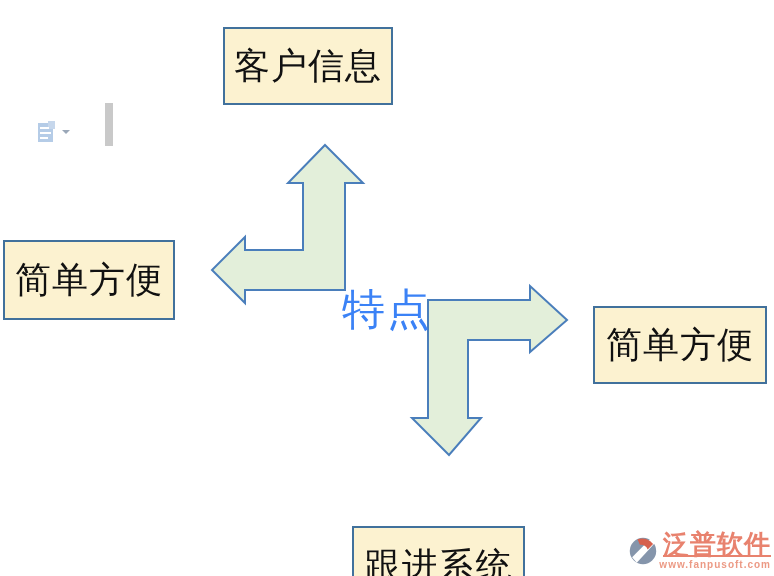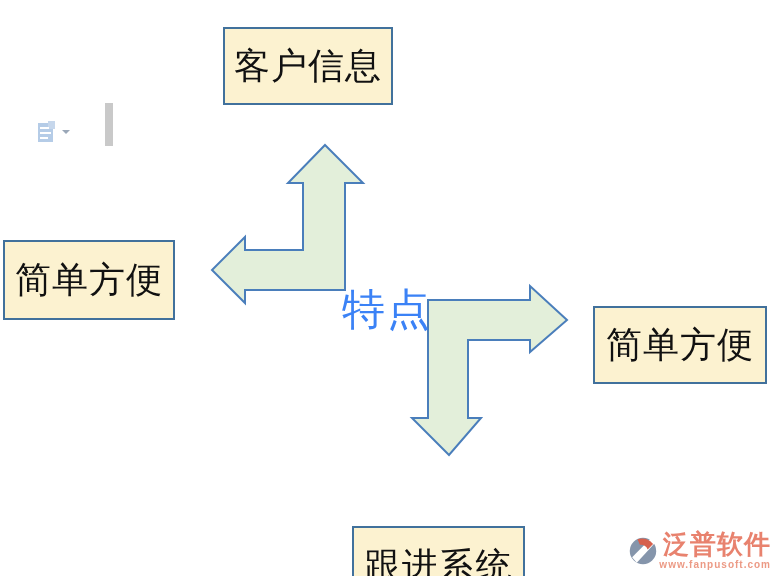--- a/index.html
+++ b/index.html
@@ -70,20 +70,21 @@
   }
   #watermark .mark { width: 28px; height: 36px; margin-right: 2px; margin-top: 2px; }
   #watermark .wm-text { display: flex; flex-direction: column; align-items: flex-end; }
   #watermark .brand {
     font-size: 26px;
     font-weight: bold;
     color: #E8826E;
     line-height: 27px;
     letter-spacing: 1px;
     font-family: "DejaVu Serif", serif;
+    text-decoration: underline;
   }
   #watermark .url {
     font-size: 10px;
     font-weight: bold;
     color: #EC9A85;
     line-height: 13px;
     letter-spacing: 1px;
     font-family: "Liberation Sans", sans-serif;
   }
 </style>

